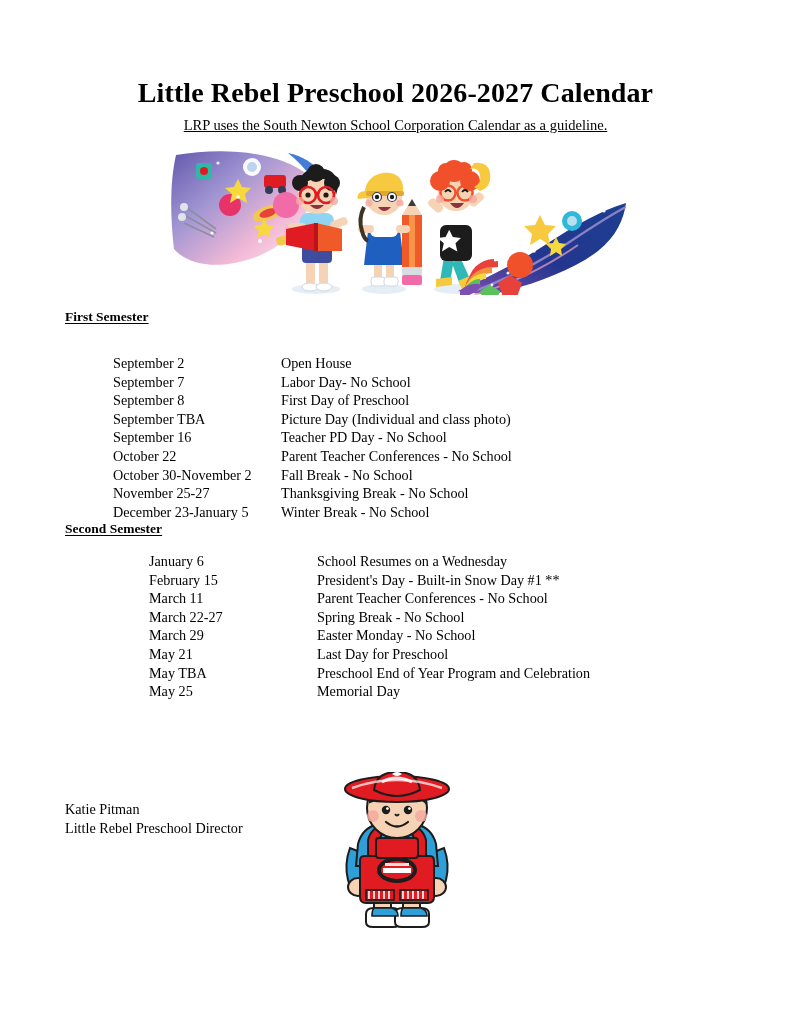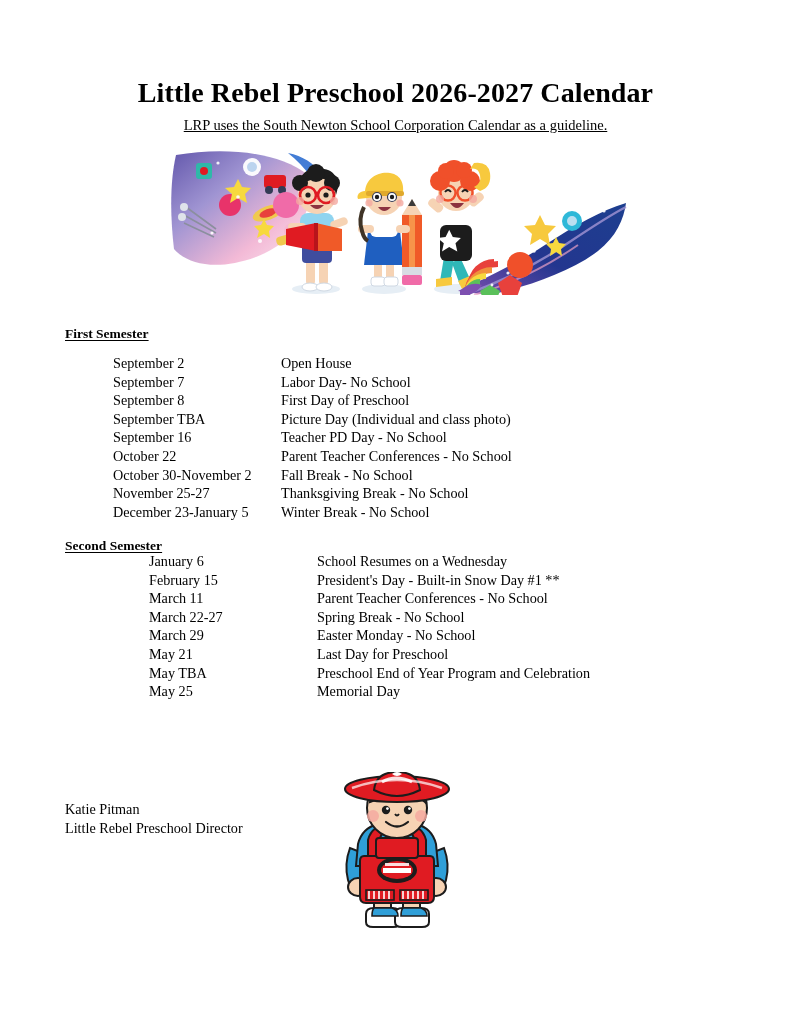--- a/index.html
+++ b/index.html
@@ -46,21 +46,20 @@
   .header-art svg { display: block; width: 100%; height: 100%; }
 
   
   .section-heading {
     position: absolute;
     left: 65px;
     font-size: 13.5px;
     font-weight: bold;
     text-decoration: underline;
     text-underline-offset: 2px;
-    margin-top: 17px;
   }
   #sem1-heading { top: 309px; }
   #sem2-heading { top: 521px; }
 
   
   .schedule {
     position: absolute;
     left: 113px;
     width: 620px;
   }

